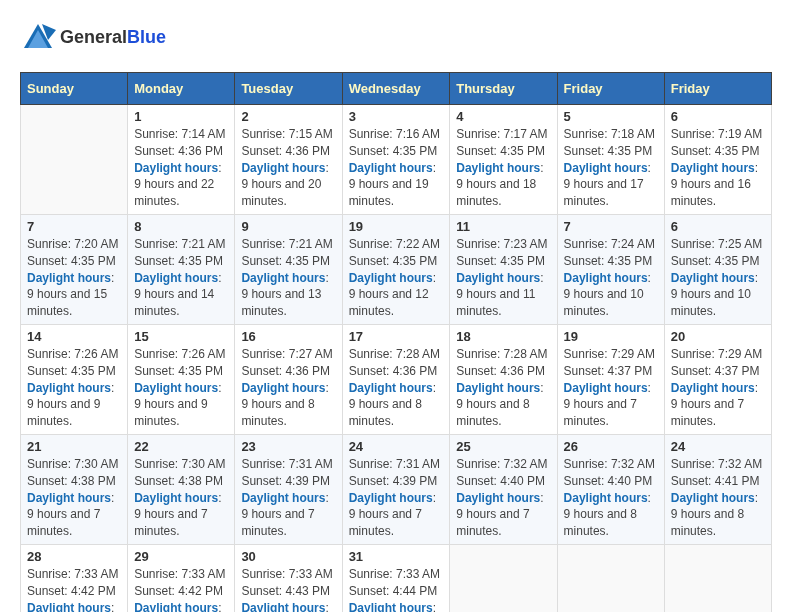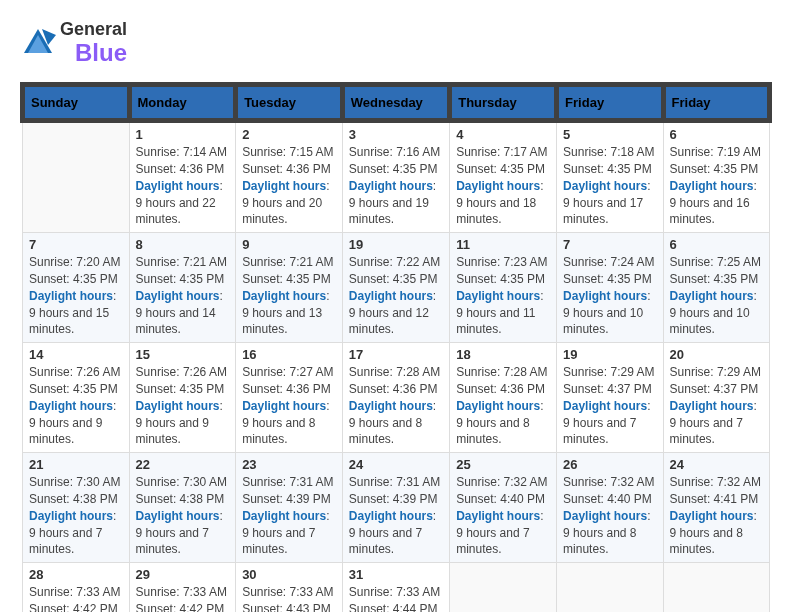--- a/index.html
+++ b/index.html
@@ -15,33 +15,32 @@
       justify-content: space-between;
       align-items: flex-start;
       margin-bottom: 16px;
     }
     .logo {
       display: flex;
       align-items: center;
     }
     .logo-text {
       display: flex;
-      flex-direction: column;
+      flex-direction: row;
       line-height: 1.1;
-      align-items: flex-end;
     }
     .logo-general {
       font-size: 18px;
       font-weight: bold;
       color: #333;
     }
     .logo-blue {
-      font-size: 24px;
-      font-weight: bold;
-      color: #8b5cf6;
+      font-size: 18px;
+      font-weight: bold;
+      color: #1d4ed8;
     }
     .logo-icon {
       width: 36px;
       height: 36px;
       margin-right: 4px;
     }
     .title-section {
       text-align: right;
     }
     .month-title {
@@ -52,26 +51,26 @@
     .location {
       font-size: 14px;
       color: #555;
     }
     .calendar {
       width: 100%;
       border-collapse: collapse;
     }
     .calendar th {
       background-color: #2e6db5;
-      color: #000000;
+      color: #fef9c3;
       padding: 8px 6px;
       font-size: 13px;
       font-weight: bold;
       text-align: left;
-      border: 5px solid #404040;
+      border: 1px solid #404040;
     }
     .calendar td {
       border: 1px solid #ddd;
       vertical-align: top;
       padding: 4px 6px;
       width: 108px;
       min-height: 80px;
       background: #fff;
     }
     .calendar tr:nth-child(even) td {

